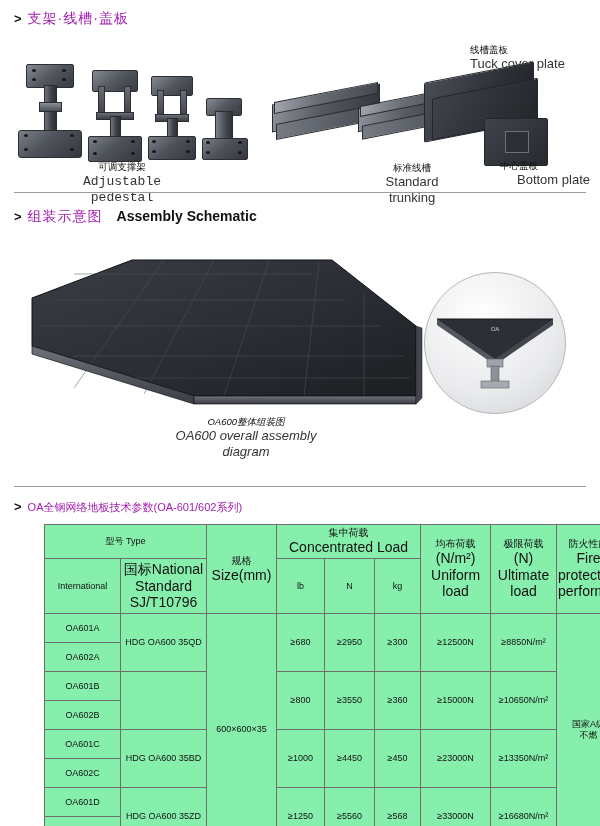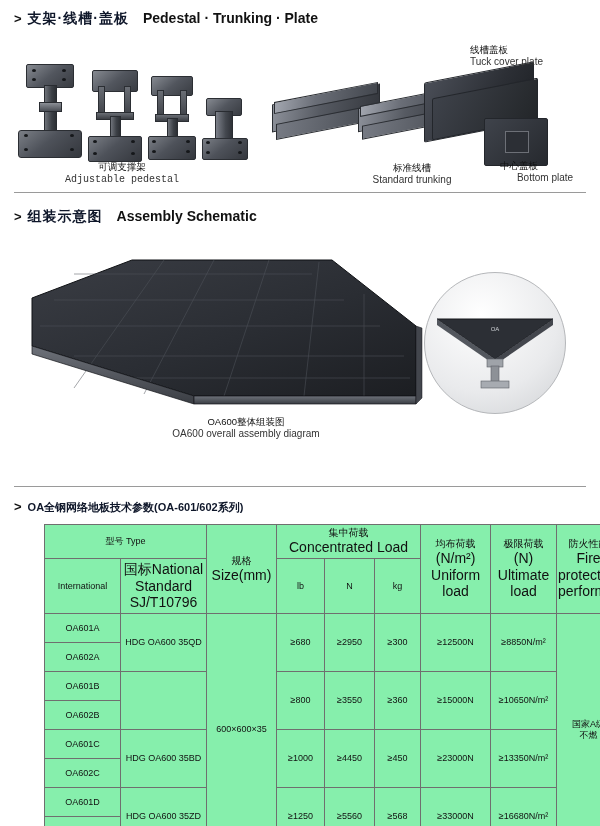--- a/index.html
+++ b/index.html
@@ -29,23 +29,23 @@
     padding-left: 14px;
   }
   .sec-arrow {
     font-size: 13px;
     font-weight: bold;
     color: #111;
     line-height: 1;
   }
   .sec-cn {
     font-size: 14px;
-    font-weight: bold;
+    font-weight: normal;
     letter-spacing: 1px;
-    color: #0f172a;
+    color: #a21caf;
   }
   .sec-en {
     font-size: 14px;
     font-weight: bold;
     color: #111;
     margin-left: 8px;
   }
   .sec-head-sm .sec-cn { font-size: 11px; letter-spacing: 0; }
 
   
@@ -60,21 +60,21 @@
     left: 0; top: 26px;
     width: 600px;
     height: 140px;
   }
   .cap {
     position: absolute;
     text-align: center;
     line-height: 1.25;
   }
   .cap .cn { font-size: 9.5px; color: #111; display: block; }
-  .cap .en { font-size: 10px; color: #333; display: block; }
+  .cap .en { font-size: 13px; color: #333; display: block; }
 
   .hr-thin {
     position: absolute;
     left: 14px;
     width: 572px;
     height: 1px;
     background: #9a9a9a;
   }
 
   
@@ -202,21 +202,20 @@
 </style>
 </head>
 <body>
 
 <div class="page">
 
   <div id="section-pedestal">
     <div class="sec-head">
       <span class="sec-arrow">&gt;</span>
       <span class="sec-cn">支架·线槽·盖板</span>
-      <span class="sec-en">Pedestal · Trunking · Plate</span>
     </div>
 
     <div id="pedestal-images">
 
       <div class="ped" style="left:18px; top:28px; width:64px; height:96px;">
         <div class="plate" style="left:8px; top:0; width:46px; height:22px;"></div>
         <div class="hole" style="left:14px; top:5px;"></div>
         <div class="hole" style="left:44px; top:5px;"></div>
         <div class="hole" style="left:14px; top:14px;"></div>
         <div class="hole" style="left:44px; top:14px;"></div>
@@ -291,21 +290,21 @@
       <div class="cap" style="left:362px; top:126px; width:100px;">
         <span class="cn">标准线槽</span>
         <span class="en">Standard trunking</span>
       </div>
       <div class="cap" style="left:470px; top:8px; width:100px; text-align:left;">
         <span class="cn" style="text-align:left;">线槽盖板</span>
         <span class="en" style="text-align:left;">Tuck cover plate</span>
       </div>
       <div class="cap" style="left:500px; top:124px; width:90px; text-align:left;">
         <span class="cn" style="text-align:left;">中心盖板</span>
-        <span class="en" style="text-align:center;">Bottom plate</span>
+        <span class="en" style="text-align:right;">Bottom plate</span>
       </div>
     </div>
 
     <div class="hr-thin" style="top:182px;"></div>
   </div>
 
   <div id="section-assembly">
     <div class="sec-head">
       <span class="sec-arrow">&gt;</span>
       <span class="sec-cn">组装示意图</span>
@@ -372,21 +371,21 @@
           <polygon points="12,46 128,46 70,86" fill="#2c2f35" stroke="#16181c" stroke-width="1"></polygon>
           <polygon points="12,46 70,86 70,92 12,52" fill="#53575e"></polygon>
           <polygon points="128,46 70,86 70,92 128,52" fill="#43464d"></polygon>
           <rect x="62" y="86" width="16" height="8" fill="#9fa3a9" stroke="#5c6066" stroke-width="0.6"></rect>
           <rect x="66" y="93" width="8" height="16" fill="#8d9197" stroke="#5c6066" stroke-width="0.6"></rect>
           <rect x="56" y="108" width="28" height="7" fill="#a7abb1" stroke="#5c6066" stroke-width="0.6"></rect>
           <text x="70" y="58" font-size="6" fill="#cfd2d6" text-anchor="middle" font-family="Liberation Sans, sans-serif">OA</text>
         </svg>
       </div>
 
-      <div class="cap" style="left:142px; top:178px; width:180px;">
+      <div class="cap" style="left:142px; top:178px; width:180px;font-style:italic;">
         <span class="cn">OA600整体组装图</span>
         <span class="en">OA600 overall assembly diagram</span>
       </div>
     </div>
 
     <div class="hr-thin" style="top:278px;"></div>
   </div>
 
   <div id="section-table">
     <div class="sec-head sec-head-sm">

